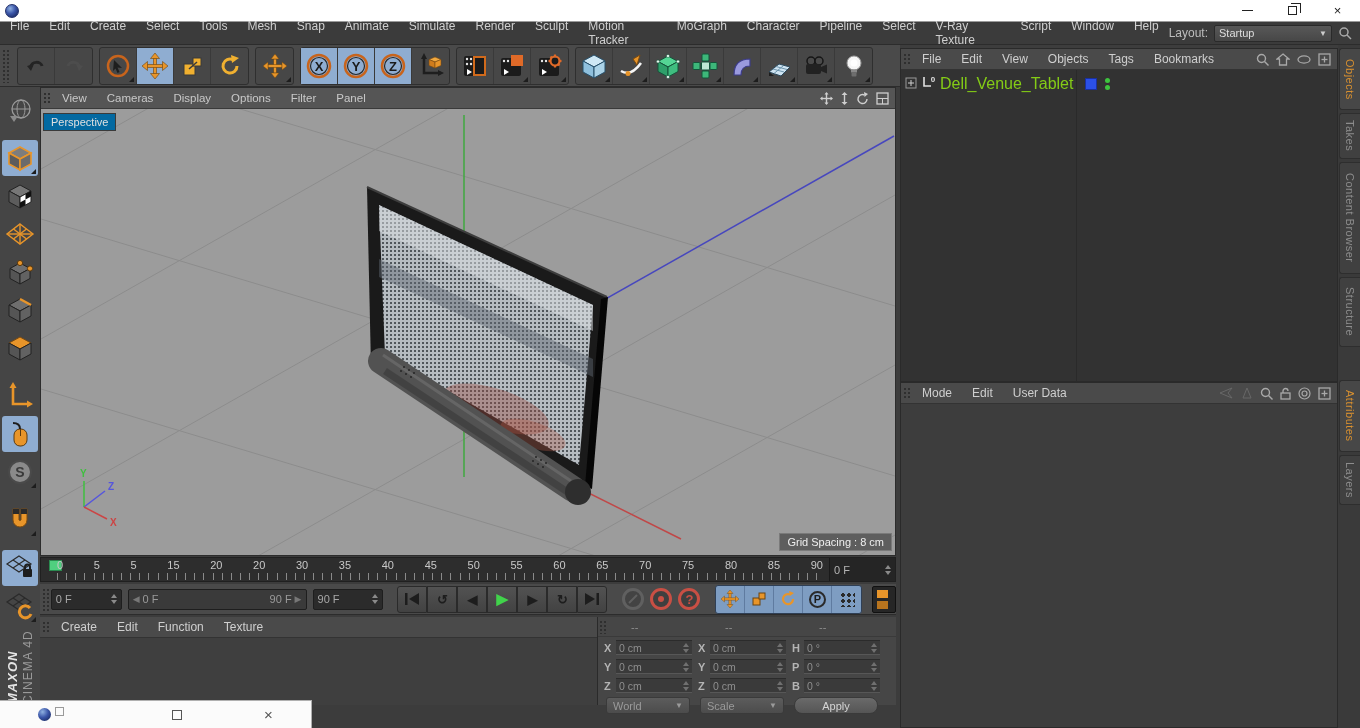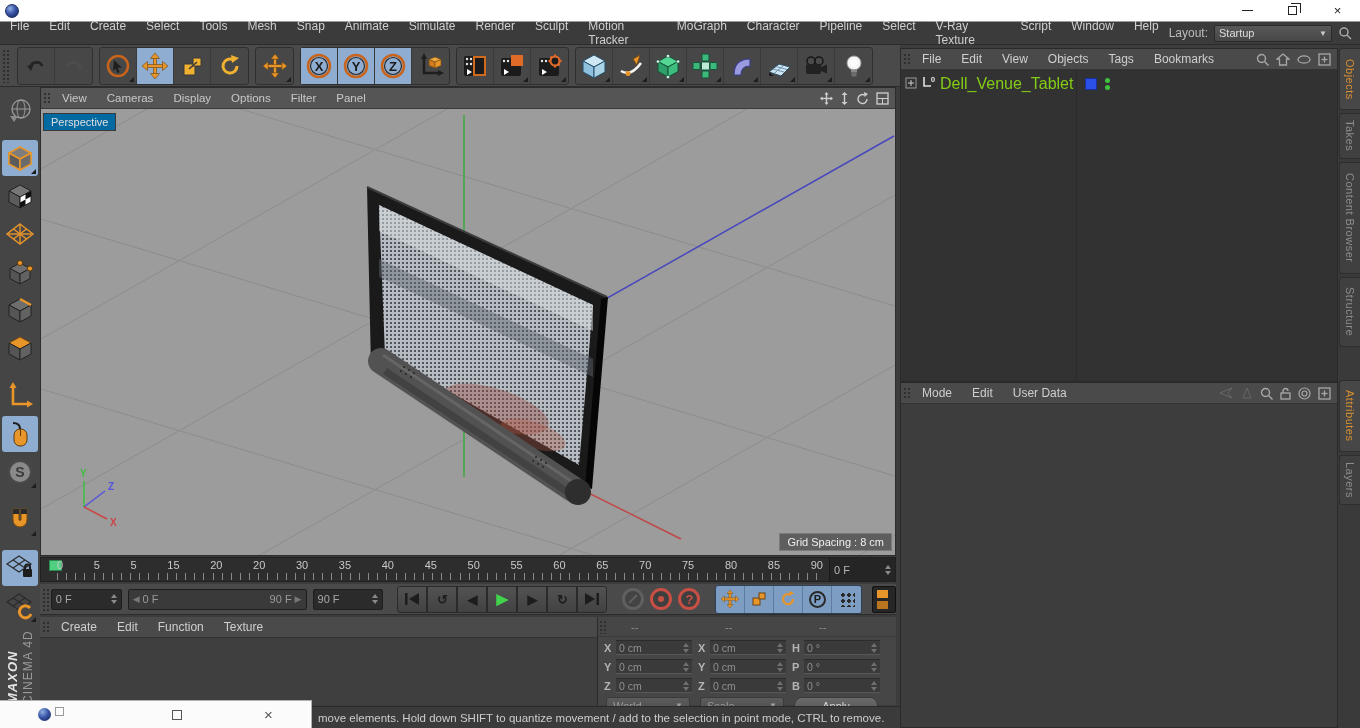--- a/index.html
+++ b/index.html
@@ -977,23 +977,20 @@
         <span class="dd">▼</span>
       </div>
       <div class="c-drop">
         <span>Scale</span>
         <span class="dd">▼</span>
       </div>
       <div class="c-apply">Apply</div>
     </div>
   </div>
 
-  <div class="statusbar">
-    <span class="status-text">move elements. Hold down SHIFT to quantize movement / add to the selection in point mode, CTRL to remove.</span>
-  </div>
   <div class="mini-window">
     <span class="mini-appicon"></span>
     <span class="mini-sq"></span>
     <span class="mini-restore"></span>
     <span class="mini-close">×</span>
   </div>
 
   <div class="right-col">
 
     <div class="om">

